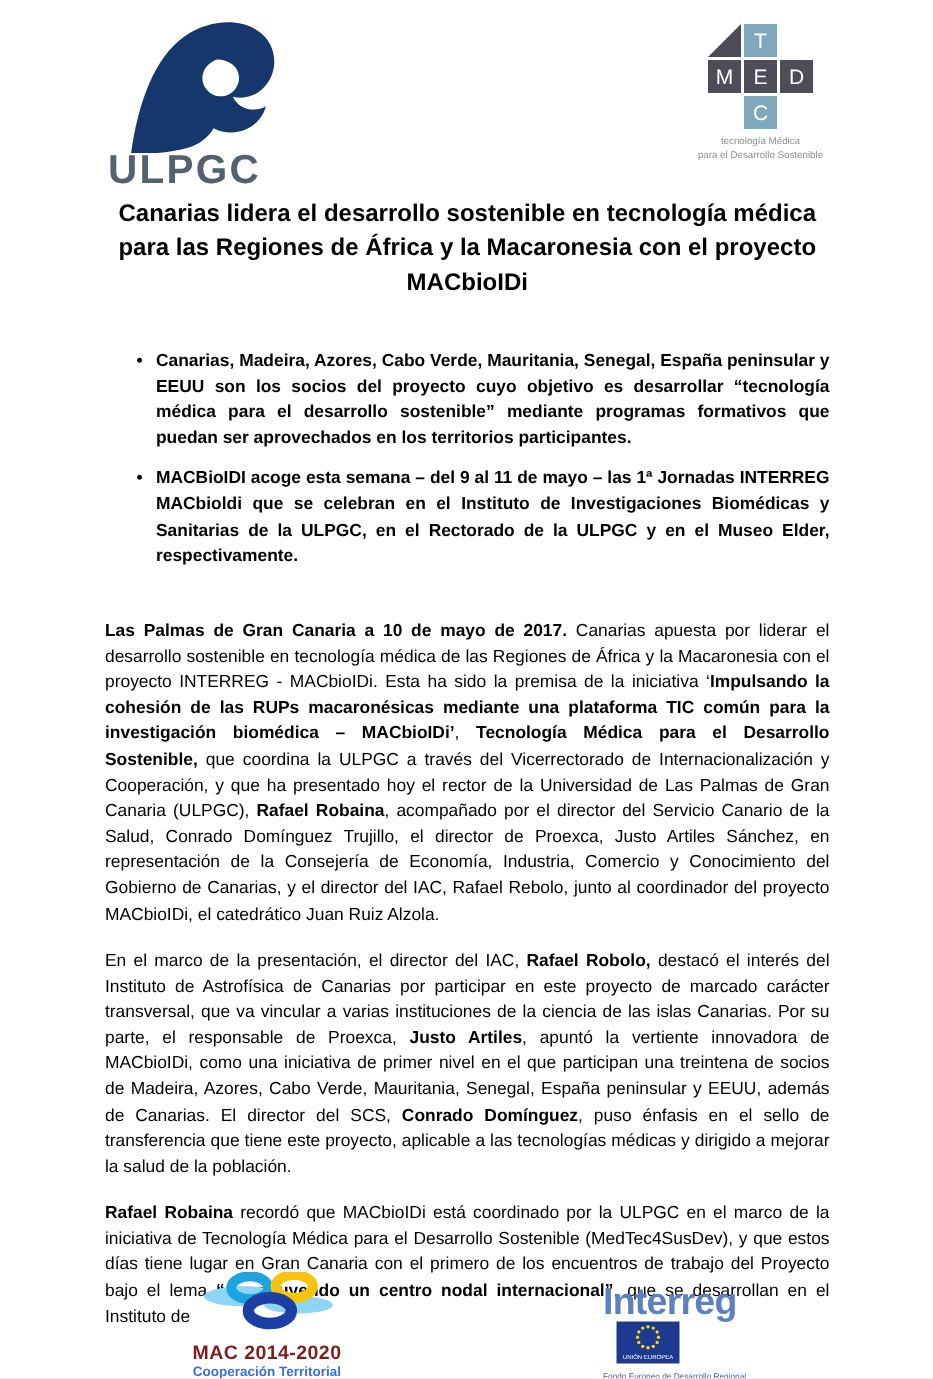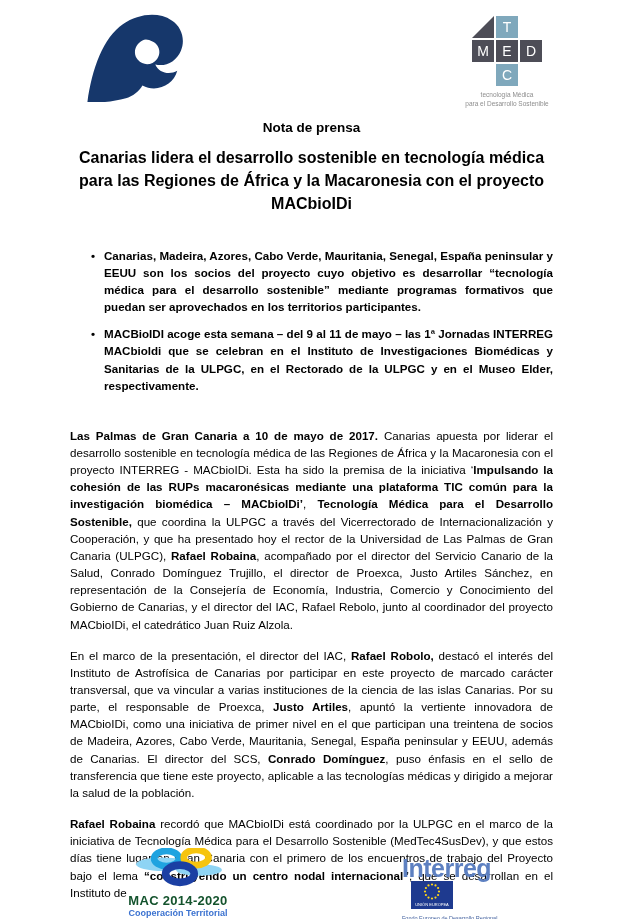--- a/index.html
+++ b/index.html
@@ -27,40 +27,41 @@
   .doc-title{text-align:center;font-weight:bold;font-size:16px;line-height:1.45;margin-top:11px;}
   .bullets{margin:16px 0 0 20px;padding:0 0 0 14px;list-style:none;}
   .bullets li{position:relative;font-weight:bold;font-size:11.6px;line-height:1.48;text-align:justify;margin-top:31px;}
   .bullets li::before{content:"\2022";position:absolute;left:-13px;top:0;}
   .bullets li + li{margin-top:10px;}
   .paras p{font-size:11.6px;line-height:1.48;text-align:justify;margin:14px 0 0 0;}
   .paras p:first-child{margin-top:33px;}
   .b{font-weight:bold;}
   
   .mac{position:absolute;left:103px;top:848px;width:150px;text-align:center;}
-  .mac-title{font-size:13px;font-weight:bold;color:#14532d;letter-spacing:.3px;line-height:1.1;}
+  .mac-title{font-size:13px;font-weight:bold;color:#7f1d1d;letter-spacing:.3px;line-height:1.1;}
   .mac-sub{font-size:9px;font-weight:bold;color:#3b72d0;line-height:1.2;}
   .interreg{position:absolute;left:402px;top:856px;width:164px;}
   .interreg-row{display:flex;align-items:flex-start;flex-direction:column;}
   .interreg-word{font-size:25px;font-weight:bold;color:#5d80c1;letter-spacing:-.5px;line-height:1;}
   .eu-flag{margin-left:9px;width:42px;height:28px;background:#1e3a8f;display:flex;flex-direction:column;align-items:center;justify-content:flex-start;}
   .eu-label{font-size:4px;color:#fff;line-height:1;margin-top:1px;}
   .interreg-sub{font-size:5.5px;color:#44629f;margin-top:6px;}
 </style>
 </head>
 <body>
 
 <div class="page">
 
   <div class="header">
     <div class="ulpgc">
       <svg width="112" height="88" viewBox="0 0 112 96">
         <path fill="#16376b" fill-rule="evenodd" d="M3,96 C8,60 20,26 42,11 C58,0 80,-3 95,7 C106,14 110,28 105,40 C100,52 88,58 77,55 C81,64 92,67 101,62 C97,78 78,86 63,78 C60,84 52,90 45,92 C31,96 16,97 3,96 Z
              M63,29 C55,33 52,43 58,50 C64,57 74,56 79,49 C84,42 81,33 74,30 C70,28 66,27 63,29 Z"></path>
       </svg>
+      <div class="ulpgc-word">ULPGC</div>
     </div>
 
     <div class="medtec">
       <div class="medtec-grid">
         <div class="sq sq-tri"></div>
         <div class="sq sq-light">T</div>
         <div class="sq sq-empty"></div>
         <div class="sq sq-dark">M</div>
         <div class="sq sq-dark">E</div>
         <div class="sq sq-dark">D</div>
@@ -69,21 +70,20 @@
         <div class="sq sq-empty"></div>
       </div>
       <div class="medtec-caption">
         <div>tecnología Médica</div>
         <div>para el Desarrollo Sostenible</div>
       </div>
     </div>
   </div>
 
   <div class="content">
-    <div class="kicker">Nota de prensa</div>
     <div class="doc-title">Canarias lidera el desarrollo sostenible en tecnología médica para las Regiones de África y la Macaronesia con el proyecto MACbioIDi</div>
 
     <ul class="bullets">
       <li>Canarias, Madeira, Azores, Cabo Verde, Mauritania, Senegal, España peninsular y EEUU son los socios del proyecto cuyo objetivo es desarrollar “tecnología médica para el desarrollo sostenible” mediante programas formativos que puedan ser aprovechados en los territorios participantes.</li>
       <li>MACBioIDI acoge esta semana – del 9 al 11 de mayo – las 1ª Jornadas INTERREG MACbioldi que se celebran en el Instituto de Investigaciones Biomédicas y Sanitarias de la ULPGC, en el Rectorado de la ULPGC y en el Museo Elder, respectivamente.</li>
     </ul>
 
     <div class="paras">
       <p><span class="b">Las Palmas de Gran Canaria a 10 de mayo de 2017. </span><span>Canarias apuesta por liderar el desarrollo sostenible en tecnología médica de las Regiones de África y la Macaronesia con el proyecto INTERREG - MACbioIDi. Esta ha sido la premisa de la iniciativa ‘</span><span class="b">Impulsando la cohesión de las RUPs macaronésicas mediante una plataforma TIC común para la investigación biomédica – MACbioIDi’</span><span>, </span><span class="b">Tecnología Médica para el Desarrollo Sostenible,</span><span> que coordina la ULPGC a través del Vicerrectorado de Internacionalización y Cooperación, y que ha presentado hoy el rector de la Universidad de Las Palmas de Gran Canaria (ULPGC), </span><span class="b">Rafael Robaina</span><span>, acompañado por el director del Servicio Canario de la Salud, Conrado Domínguez Trujillo, el director de Proexca, Justo Artiles Sánchez, en representación de la Consejería de Economía, Industria, Comercio y Conocimiento del Gobierno de Canarias, y el director del IAC, Rafael Rebolo, junto al coordinador del proyecto MACbioIDi,  el catedrático Juan Ruiz Alzola.</span></p>
       <p><span>En el marco de la presentación, el director del IAC, </span><span class="b">Rafael Robolo,</span><span> destacó el interés del Instituto de Astrofísica de Canarias por participar en este proyecto de marcado carácter transversal, que va vincular a varias instituciones de la ciencia de las islas Canarias. Por su parte, el responsable de Proexca, </span><span class="b">Justo Artiles</span><span>, apuntó la vertiente innovadora de MACbioIDi, como una iniciativa de primer nivel en el que participan una treintena de socios de Madeira, Azores, Cabo Verde, Mauritania, Senegal, España peninsular y EEUU, además de Canarias. El director del SCS, </span><span class="b">Conrado Domínguez</span><span>, puso énfasis en el sello de transferencia que tiene este proyecto, aplicable a las tecnologías médicas y dirigido a mejorar la salud de la población.</span></p>

